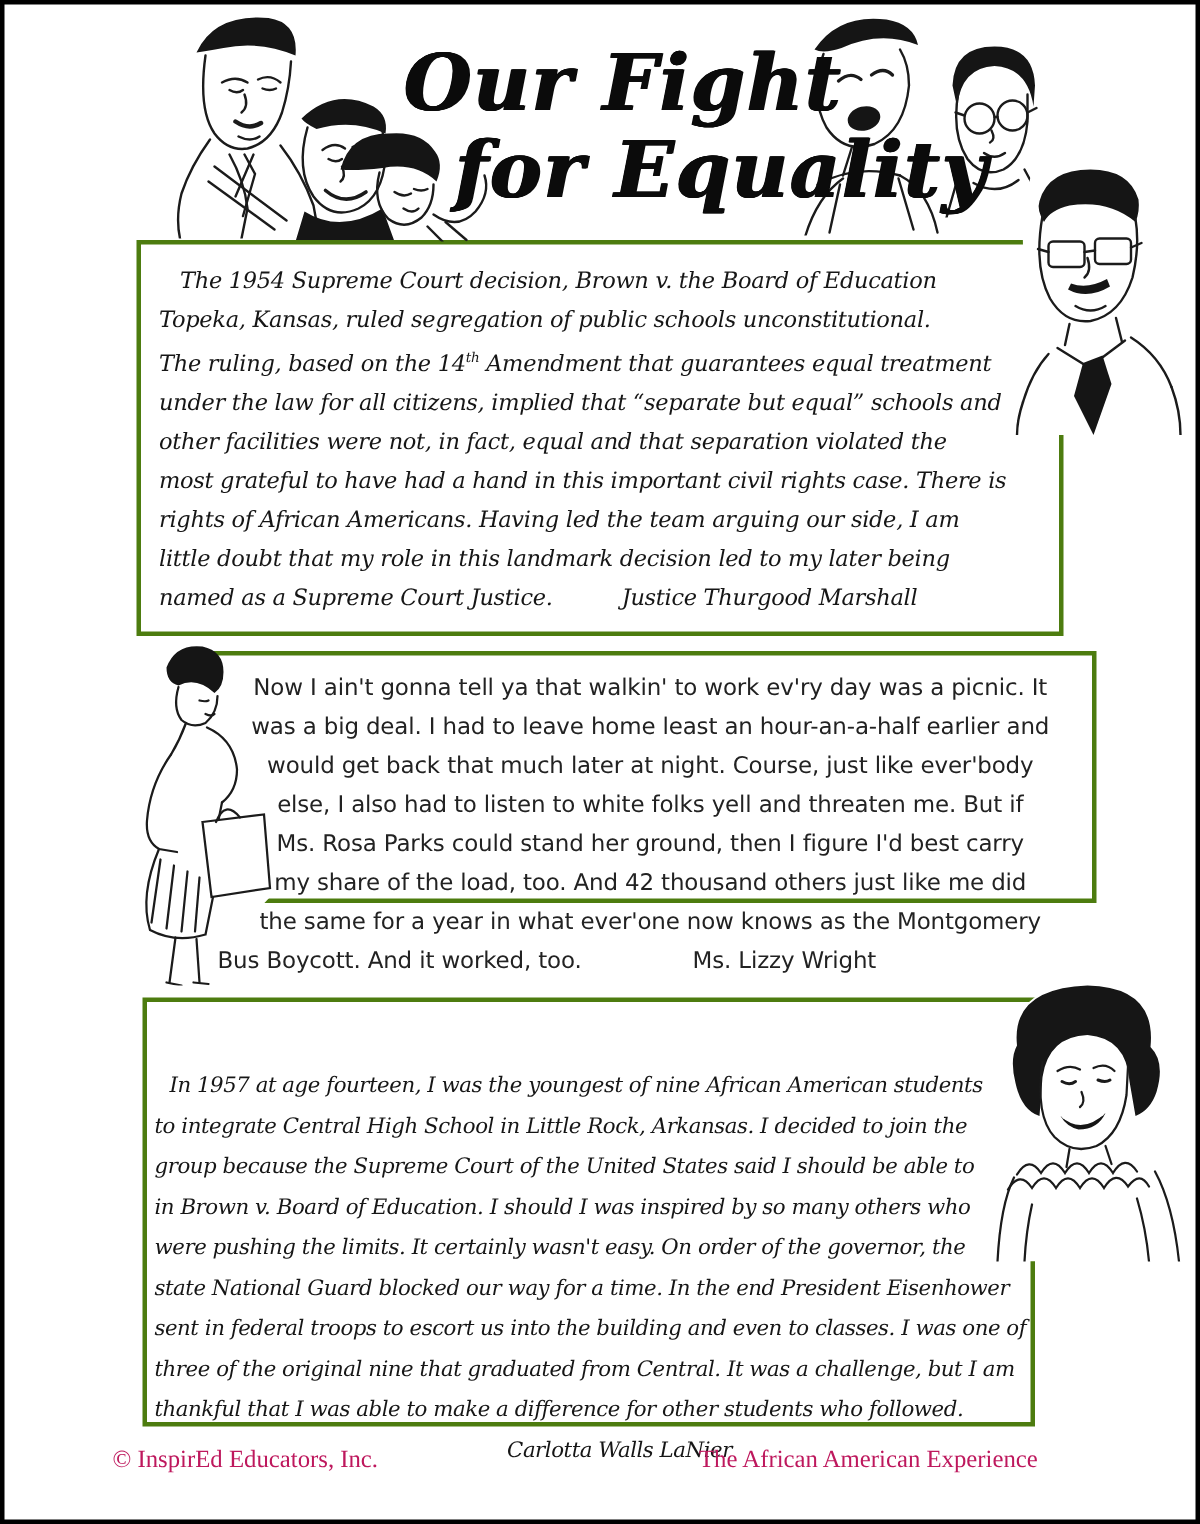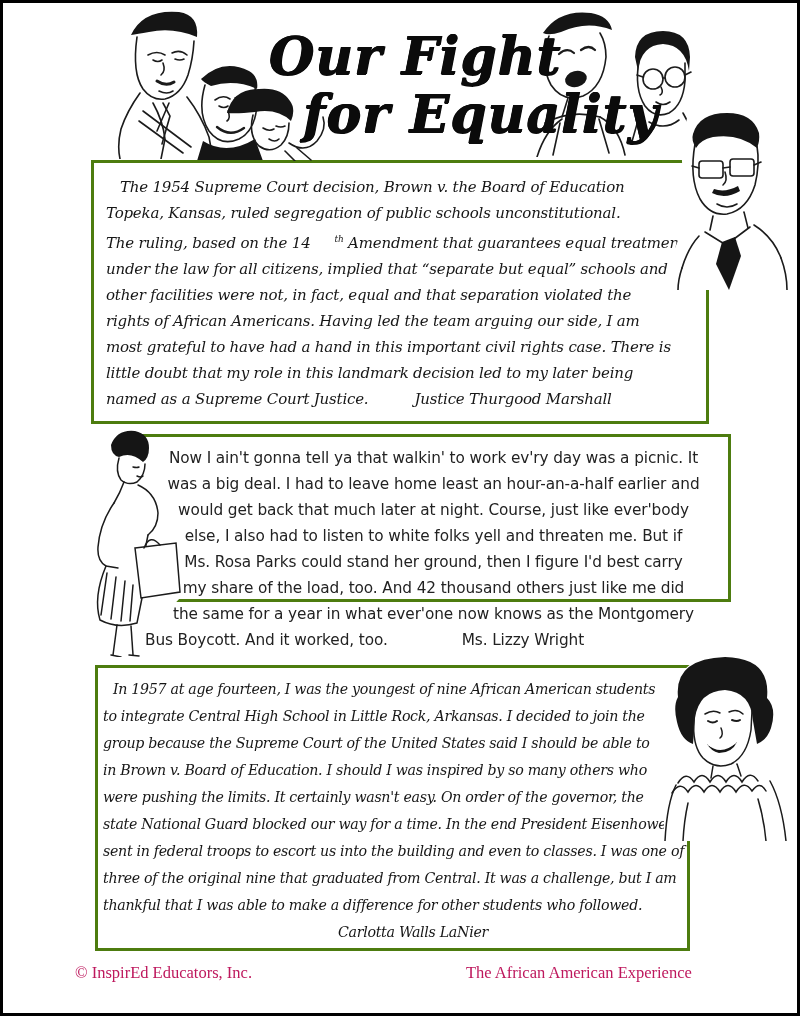--- a/index.html
+++ b/index.html
@@ -22,22 +22,22 @@
   .pbox { position:absolute; background:#fff; border:3px solid #4d7c0f; }
   .box1 { left:88px;  top:157px; width:618px; height:264px; padding:11px 8px 0 12px; }
   .box2 { left:133px; top:431px; width:595px; height:168px; padding:8px 6px 0 6px; }
   .box3 { left:92px;  top:662px; width:595px; height:286px; padding:8px 4px 0 5px; }
   .script-text { font-family:"DejaVu Serif", serif; font-style:italic; color:#161616; }
   .box1 .line { font-size:15px;   line-height:26px;   letter-spacing:-0.2px; white-space:nowrap; }
   .box3 .line { font-size:14.2px; line-height:27px;   letter-spacing:-0.3px; white-space:nowrap; }
   .box2 { font-family:"DejaVu Sans", sans-serif; color:#222; text-align:center; }
   .box2 .line { font-size:15.3px; line-height:26px; letter-spacing:-0.1px; white-space:nowrap; }
   .indent1 { padding-left:14px; }
-  .indent3 { padding-left:10px; }
-  sup.th { font-size:9px; vertical-align:super;margin-left:24px; }
+  .indent3 { padding-left:10px;margin-top:35px; }
+  sup.th { font-size:9px; vertical-align:super; }
   .sigline1 span.sig { margin-left:46px; }
   .sigline2 { display:flex; justify-content:flex-start; gap:74px; }
   .sig3 { text-align:center; padding-left:40px; }
   
   .footer-item {
     position:absolute; top:960px; font-family:"Liberation Serif", serif;
     font-size:16.5px; color:#be185d; white-space:nowrap;
   }
   .footer-left  { left:72px; }
   .footer-right { left:463px; }
@@ -158,22 +158,22 @@
 
   <div class="title-line title1">Our Fight</div>
   <div class="title-line title2">for Equality</div>
 
   <section class="pbox box1 script-text">
     <p class="line indent1">The 1954 Supreme Court decision, Brown v. the Board of Education</p>
     <p class="line">Topeka, Kansas, ruled segregation of public schools unconstitutional.</p>
     <p class="line"><span>The ruling, based on the 14</span><sup class="th">th</sup><span> Amendment that guarantees equal treatment</span></p>
     <p class="line">under the law for all citizens, implied that “separate but equal” schools and</p>
     <p class="line">other facilities were not, in fact, equal and that separation violated the</p>
+    <p class="line">most grateful to have had a hand in this important civil rights case. There is</p>
     <p class="line">rights of African Americans. Having led the team arguing our side, I am</p>
-    <p class="line">most grateful to have had a hand in this important civil rights case. There is</p>
     <p class="line">little doubt that my role in this landmark decision led to my later being</p>
     <p class="line sigline1"><span>named as a Supreme Court Justice.</span><span class="sig">Justice Thurgood Marshall</span></p>
   </section>
 
   <section class="pbox box2">
     <p class="line">Now I ain't gonna tell ya that walkin' to work ev'ry day was a picnic. It</p>
     <p class="line">was a big deal. I had to leave home least an hour-an-a-half earlier and</p>
     <p class="line">would get back that much later at night. Course, just like ever'body</p>
     <p class="line">else, I also had to listen to white folks yell and threaten me. But if</p>
     <p class="line">Ms. Rosa Parks could stand her ground, then I figure I'd best carry</p>

